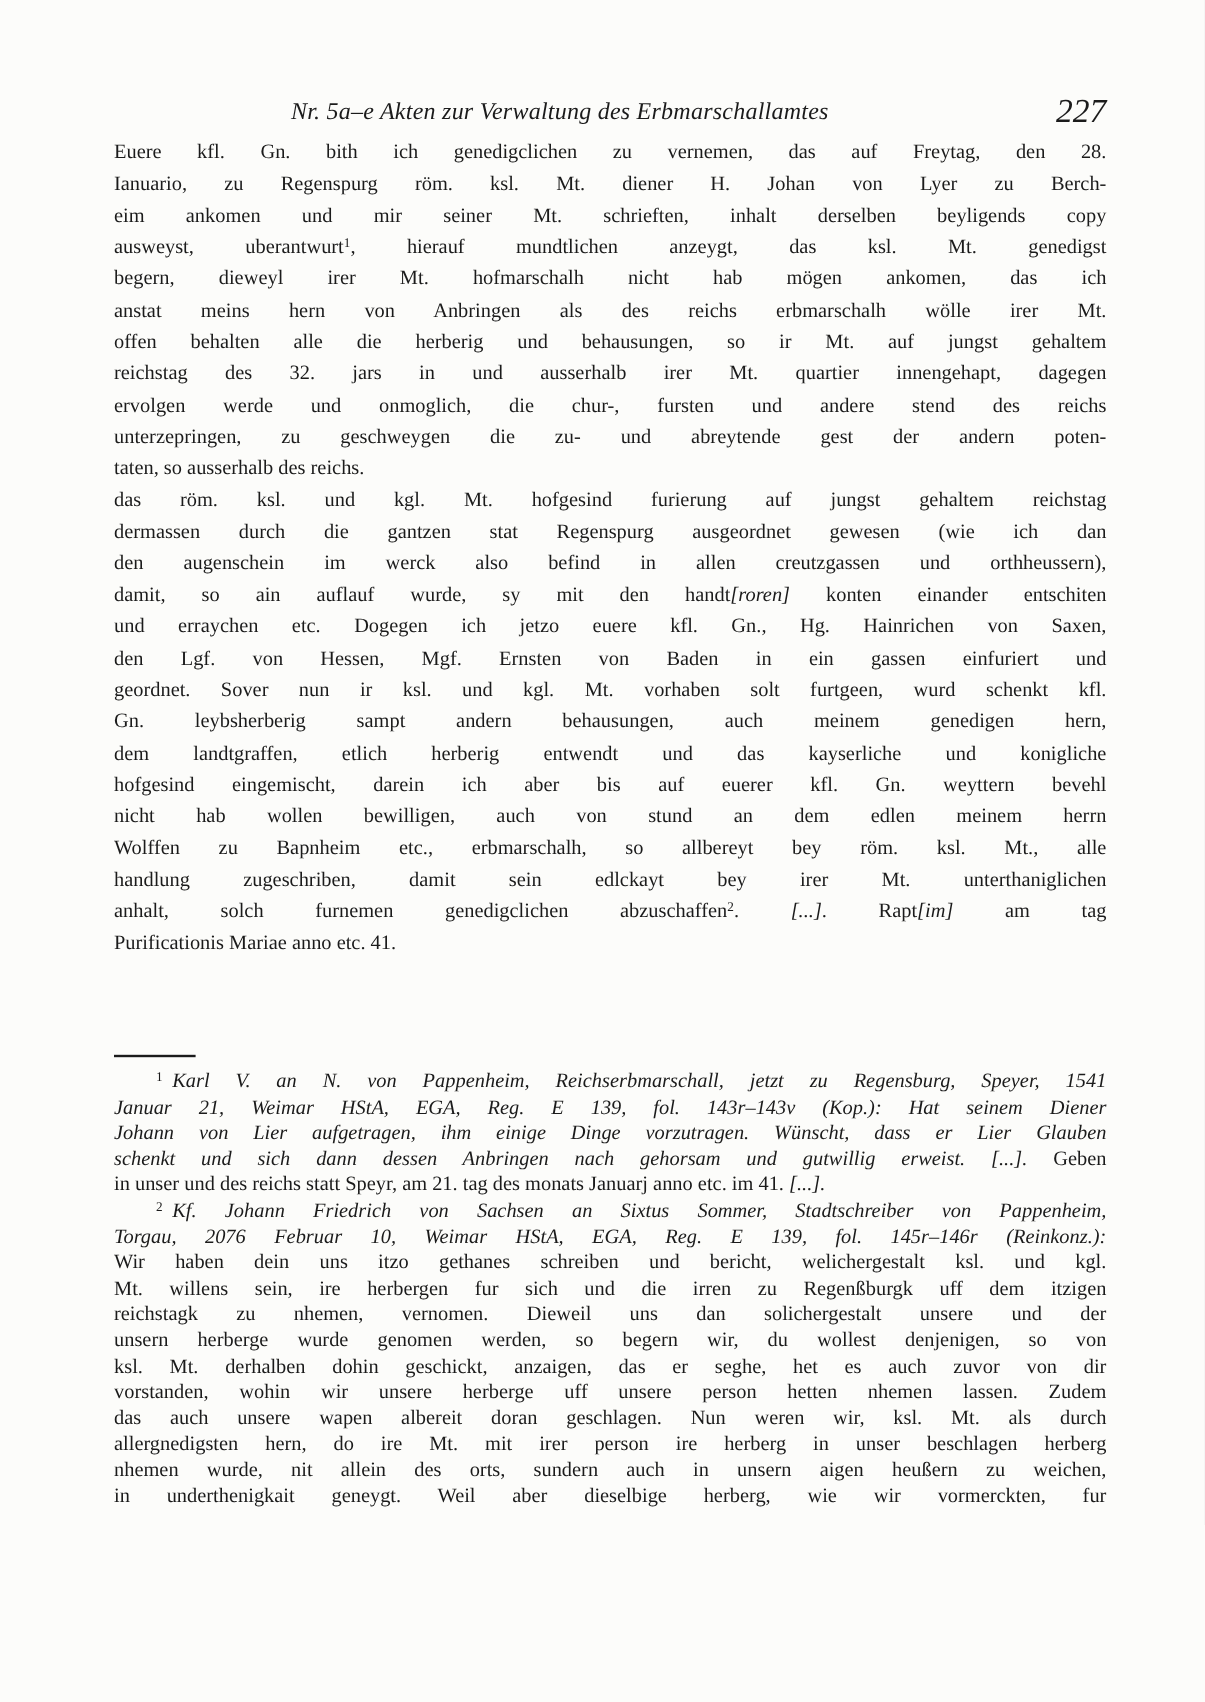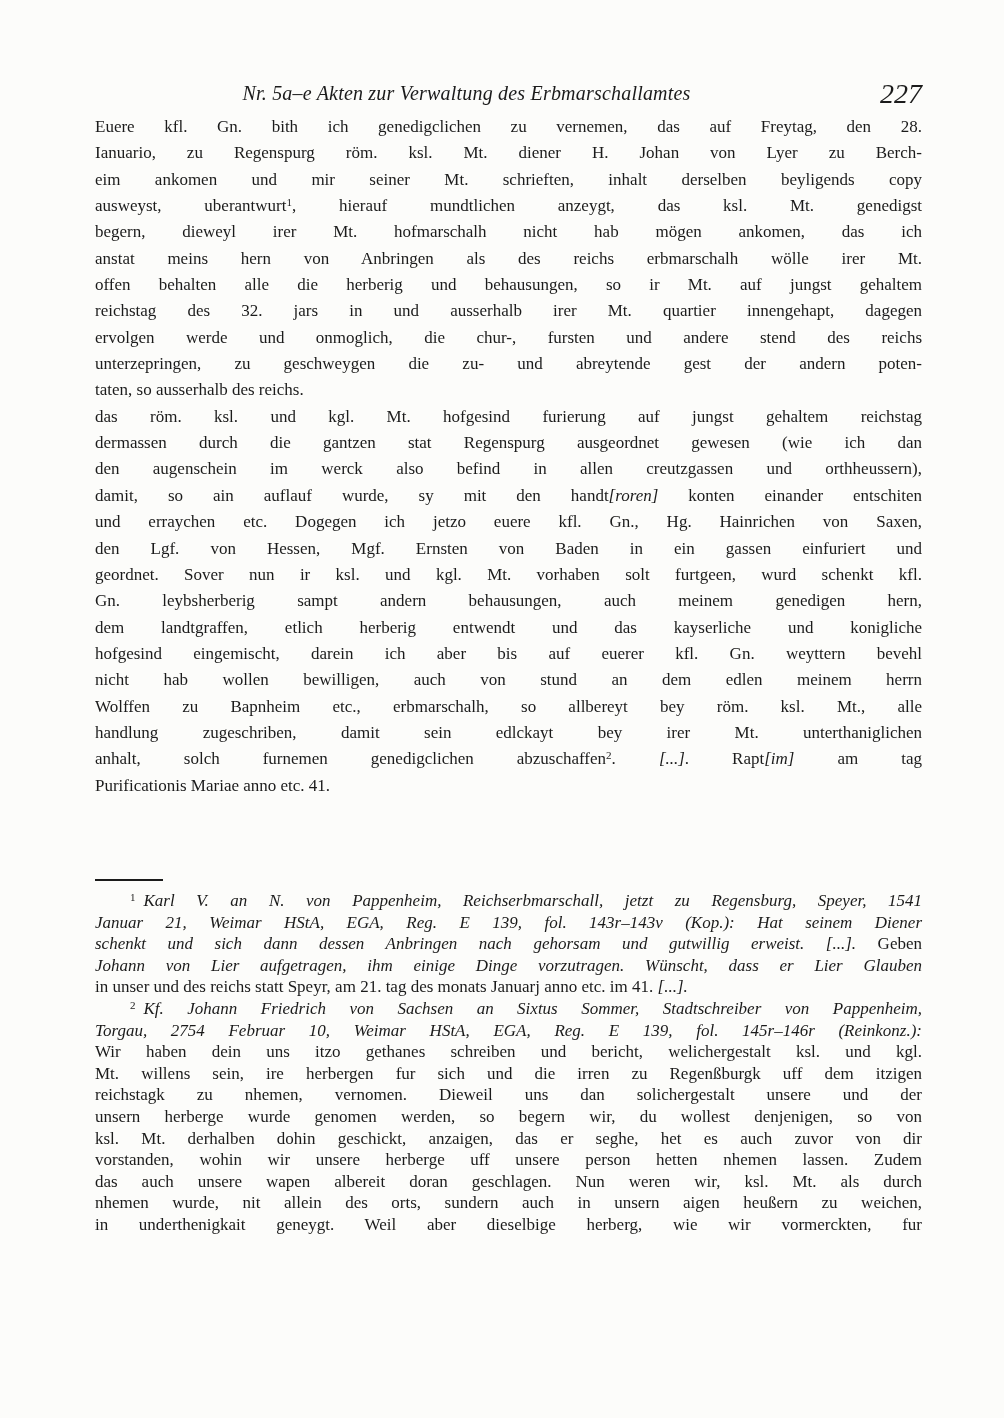--- a/index.html
+++ b/index.html
@@ -76,28 +76,29 @@
       <div class="line"><span>handlung zugeschriben, damit sein edlckayt bey irer Mt. unterthaniglichen</span></div>
       <div class="line"><span>anhalt, solch furnemen genedigclichen abzuschaffen</span><span class="sup">2</span><span>. </span><span class="it">[...]</span><span>. Rapt</span><span class="it">[im]</span><span> am tag</span></div>
       <div class="line end"><span>Purificationis Mariae anno etc. 41.</span></div>
     </div>
 
   <div class="footnote-sep"></div>
 
   <div class="content footnotes">
       <div class="line ind"><span class="sup">1</span><span class="it">Karl V. an N. von Pappenheim, Reichserbmarschall, jetzt zu Regensburg, Speyer, 1541</span></div>
       <div class="line"><span class="it">Januar 21, Weimar HStA, EGA, Reg. E 139, fol. 143r–143v (Kop.): Hat seinem Diener</span></div>
+      <div class="line"><span class="it">Johann von Lier aufgetragen, ihm einige Dinge vorzutragen. Wünscht, dass er Lier Glauben</span></div>
       <div class="line"><span class="it">schenkt und sich dann dessen Anbringen nach gehorsam und gutwillig erweist. [...].</span><span> Geben</span></div>
-      <div class="line"><span class="it">Johann von Lier aufgetragen, ihm einige Dinge vorzutragen. Wünscht, dass er Lier Glauben</span></div>
       <div class="line end"><span>in unser und des reichs statt Speyr, am 21. tag des monats Januarj anno etc. im 41. </span><span class="it">[...].</span></div>
       <div class="line ind"><span class="sup">2</span><span class="it">Kf. Johann Friedrich von Sachsen an Sixtus Sommer, Stadtschreiber von Pappenheim,</span></div>
-      <div class="line"><span class="it">Torgau, 2754 Februar 10, Weimar HStA, EGA, Reg. E 139, fol. 145r–146r (Reinkonz.):</span></div>
+      <div class="line"><span class="it">Torgau, 2076 Februar 10, Weimar HStA, EGA, Reg. E 139, fol. 145r–146r (Reinkonz.):</span></div>
       <div class="line"><span>Wir haben dein uns itzo gethanes schreiben und bericht, welichergestalt ksl. und kgl.</span></div>
       <div class="line"><span>Mt. willens sein, ire herbergen fur sich und die irren zu Regenßburgk uff dem itzigen</span></div>
       <div class="line"><span>reichstagk zu nhemen, vernomen. Dieweil uns dan solichergestalt unsere und der</span></div>
       <div class="line"><span>unsern herberge wurde genomen werden, so begern wir, du wollest denjenigen, so von</span></div>
       <div class="line"><span>ksl. Mt. derhalben dohin geschickt, anzaigen, das er seghe, het es auch zuvor von dir</span></div>
       <div class="line"><span>vorstanden, wohin wir unsere herberge uff unsere person hetten nhemen lassen. Zudem</span></div>
       <div class="line"><span>das auch unsere wapen albereit doran geschlagen. Nun weren wir, ksl. Mt. als durch</span></div>
+      <div class="line"><span>allergnedigsten hern, do ire Mt. mit irer person ire herberg in unser beschlagen herberg</span></div>
       <div class="line"><span>nhemen wurde, nit allein des orts, sundern auch in unsern aigen heußern zu weichen,</span></div>
       <div class="line"><span>in underthenigkait geneygt. Weil aber dieselbige herberg, wie wir vormerckten, fur</span></div>
     </div>
 </div>
 
 </body></html>

